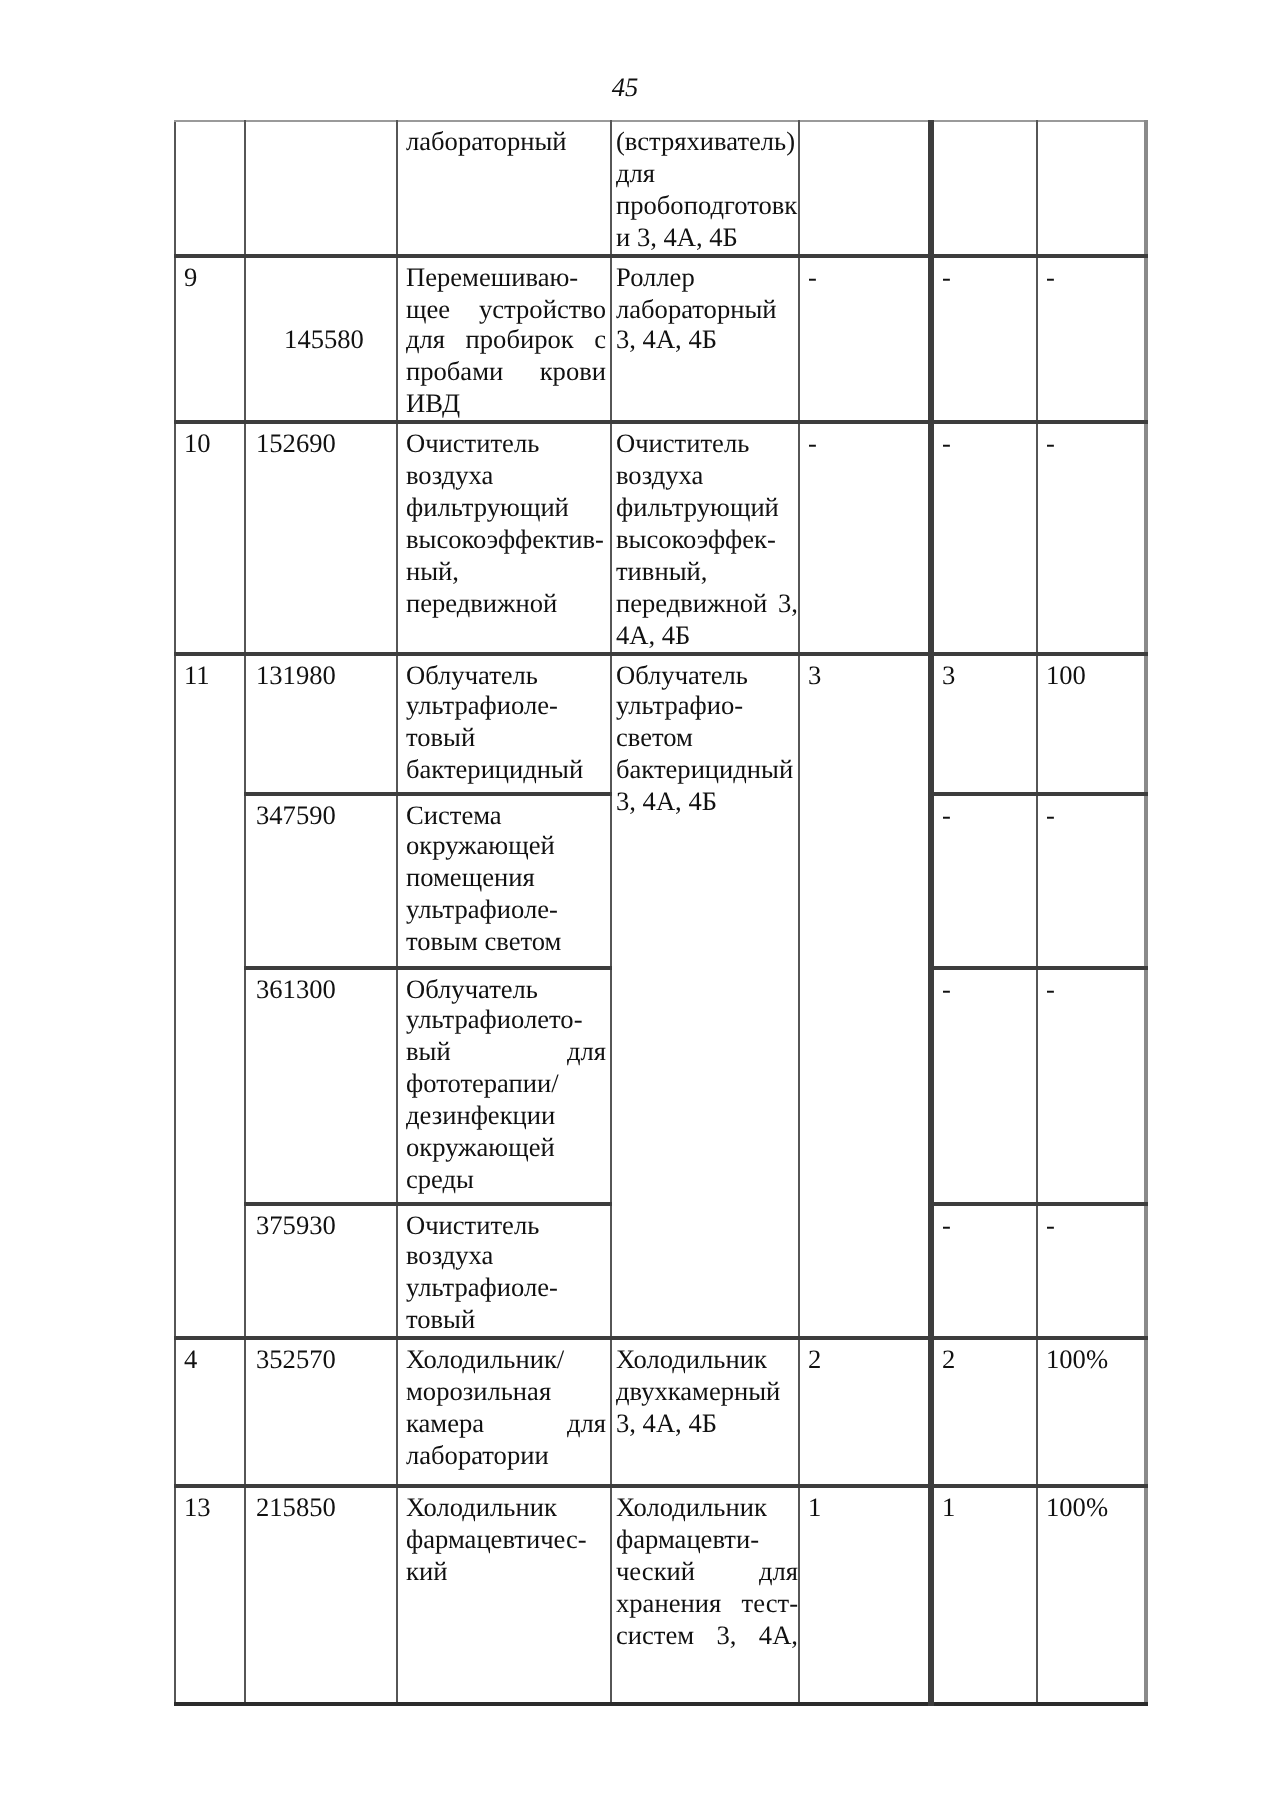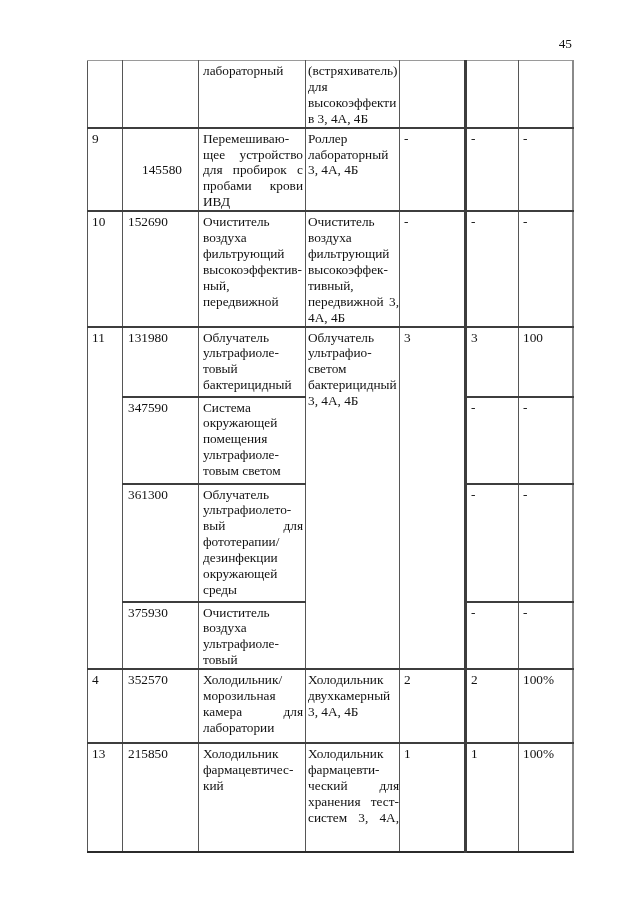--- a/index.html
+++ b/index.html
@@ -7,23 +7,24 @@
     width: 640px; height: 905px;
     background: #ffffff;
     position: relative;
     font-family: "Liberation Serif", "DejaVu Serif", serif;
     font-size: 13.3px;
     color: #111;
     overflow: hidden;
   }
   .page-number {
     position: absolute;
-    top: 36px; left: 87px; width: 485px;
-    text-align: right;
+    top: 36px; left: 70px; width: 485px;
+    text-align: center;
     line-height: 16px;
+    font-style: italic;
   }
   table.doc-table {
     position: absolute;
     top: 60px; left: 87px;
     width: 485px;
     border-collapse: collapse;
     table-layout: fixed;
     border-left: 1px solid #5a5a5a;
     border-right: 2px solid #8a8a8a;
     border-bottom: 2px solid #2b2b2b;
@@ -63,21 +64,21 @@
       <col style="width:66px">
       <col style="width:53px">
       <col style="width:54px">
   </colgroup>
 
   <tbody>
       <tr class="first-row" style="height:60px">
     <td class="num"></td>
     <td class="code"></td>
     <td class="name">лабораторный</td>
-    <td class="equip">(встряхиватель) для высокоэффектив 3, 4А, 4Б</td>
+    <td class="equip">(встряхиватель) для пробоподготовки 3, 4А, 4Б</td>
     <td class="val"></td>
     <td class="val thickL"></td>
     <td class="val"></td>
   </tr>
 
   <tr style="height:82px">
     <td class="num">9</td>
     <td class="code vmid">145580</td>
     <td class="name">Перемешиваю­щее устройство для пробирок с пробами крови ИВД</td>
     <td class="equip">Роллер лабораторный 3, 4А, 4Б</td>

